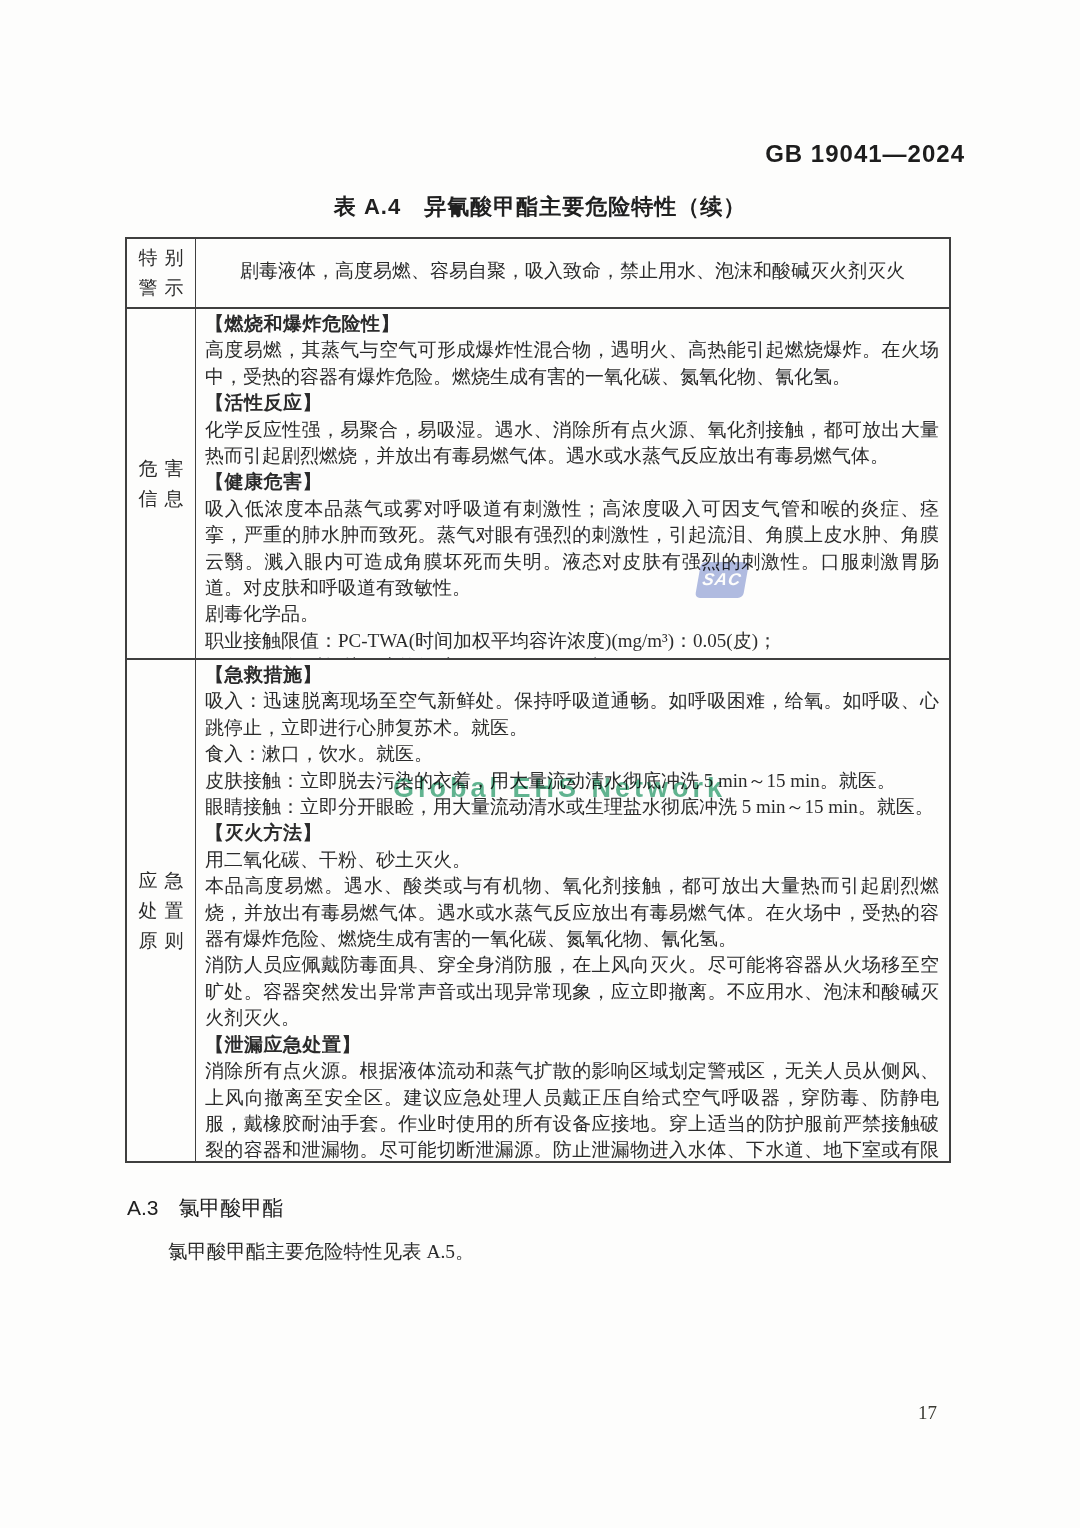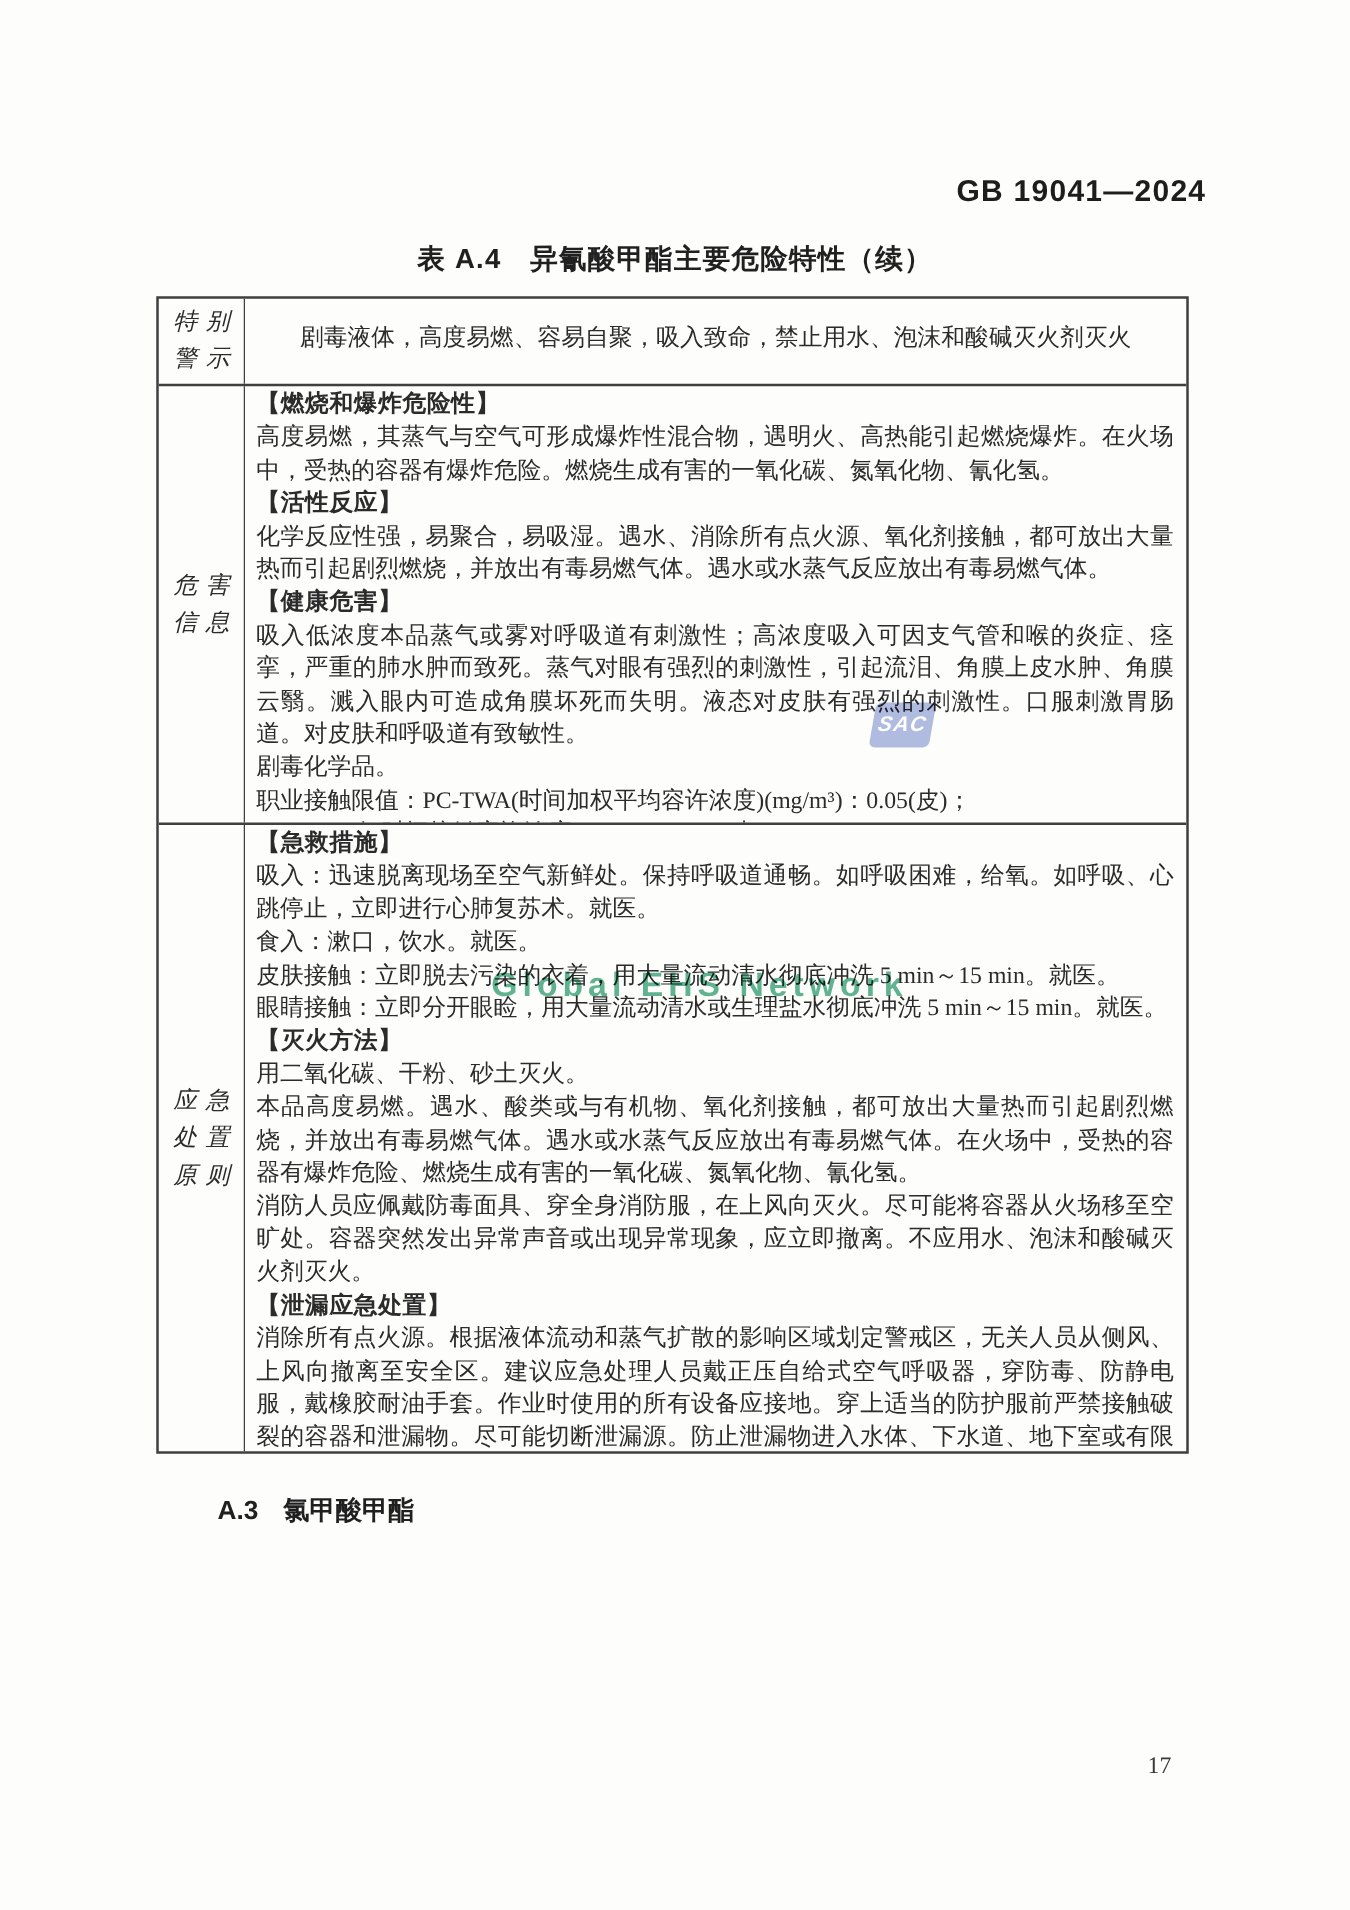--- a/index.html
+++ b/index.html
@@ -31,21 +31,21 @@
     position:absolute;left:125px;top:237px;width:826px;
     border:2px solid #3f3f3f;box-sizing:border-box;background:transparent;
   }
   .t-row{display:flex;box-sizing:border-box;}
   .t-row + .t-row{border-top:2px solid #3f3f3f;}
   .label-cell{
     flex:0 0 69px;width:69px;border-right:1.5px solid #3f3f3f;box-sizing:border-box;
     display:flex;flex-direction:column;justify-content:center;align-items:center;
     font-size:19px;color:#2b2b2b;
   }
-  .label-line{line-height:30px;letter-spacing:7px;text-indent:7px;white-space:nowrap;font-style:italic;}
+  .label-line{line-height:30px;letter-spacing:7px;text-indent:7px;white-space:nowrap;}
   .content-cell{
     flex:1;box-sizing:border-box;padding:2px 10px 2px 9px;
     font-size:19px;line-height:26.4px;text-align:justify;color:#2b2b2b;
     overflow:hidden;
   }
   .row-special .content-cell{
     display:flex;align-items:center;justify-content:center;text-align:center;
     height:64px;padding:0 10px;
   }
   .row-special{height:68px;}
@@ -54,21 +54,21 @@
   .para{margin:0;}
   .para-hd{
     font-family:"Liberation Sans","DejaVu Sans",sans-serif;
     font-weight:bold;letter-spacing:0.5px;
   }
 
   
   .a3-heading{
     position:absolute;left:127px;top:1194px;
     font-family:"Liberation Sans","DejaVu Sans",sans-serif;
-    font-weight:bold;font-size:21px;color:#202020;margin-left:47px;
+    font-weight:normal;font-size:21px;color:#202020;
   }
   .a3-heading .a3-num{margin-right:20px;}
   .a3-paragraph{
     position:absolute;left:168px;top:1238px;
     font-size:19.5px;color:#2b2b2b;
   }
 
   
   .page-number{
     position:absolute;left:918px;top:1402px;
@@ -160,16 +160,17 @@
   </div>
 
   <div class="wm-sac">
     <span>SAC</span>
   </div>
   <div class="wm-ehscity-sub">Global EHS Network</div>
 
   <div class="a3-heading">
     <span class="a3-num">A.3</span><span>氯甲酸甲酯</span>
   </div>
+  <div class="a3-paragraph">氯甲酸甲酯主要危险特性见表 A.5。</div>
 
   <div class="page-number">17</div>
 
 </div>
 
 </body></html>

